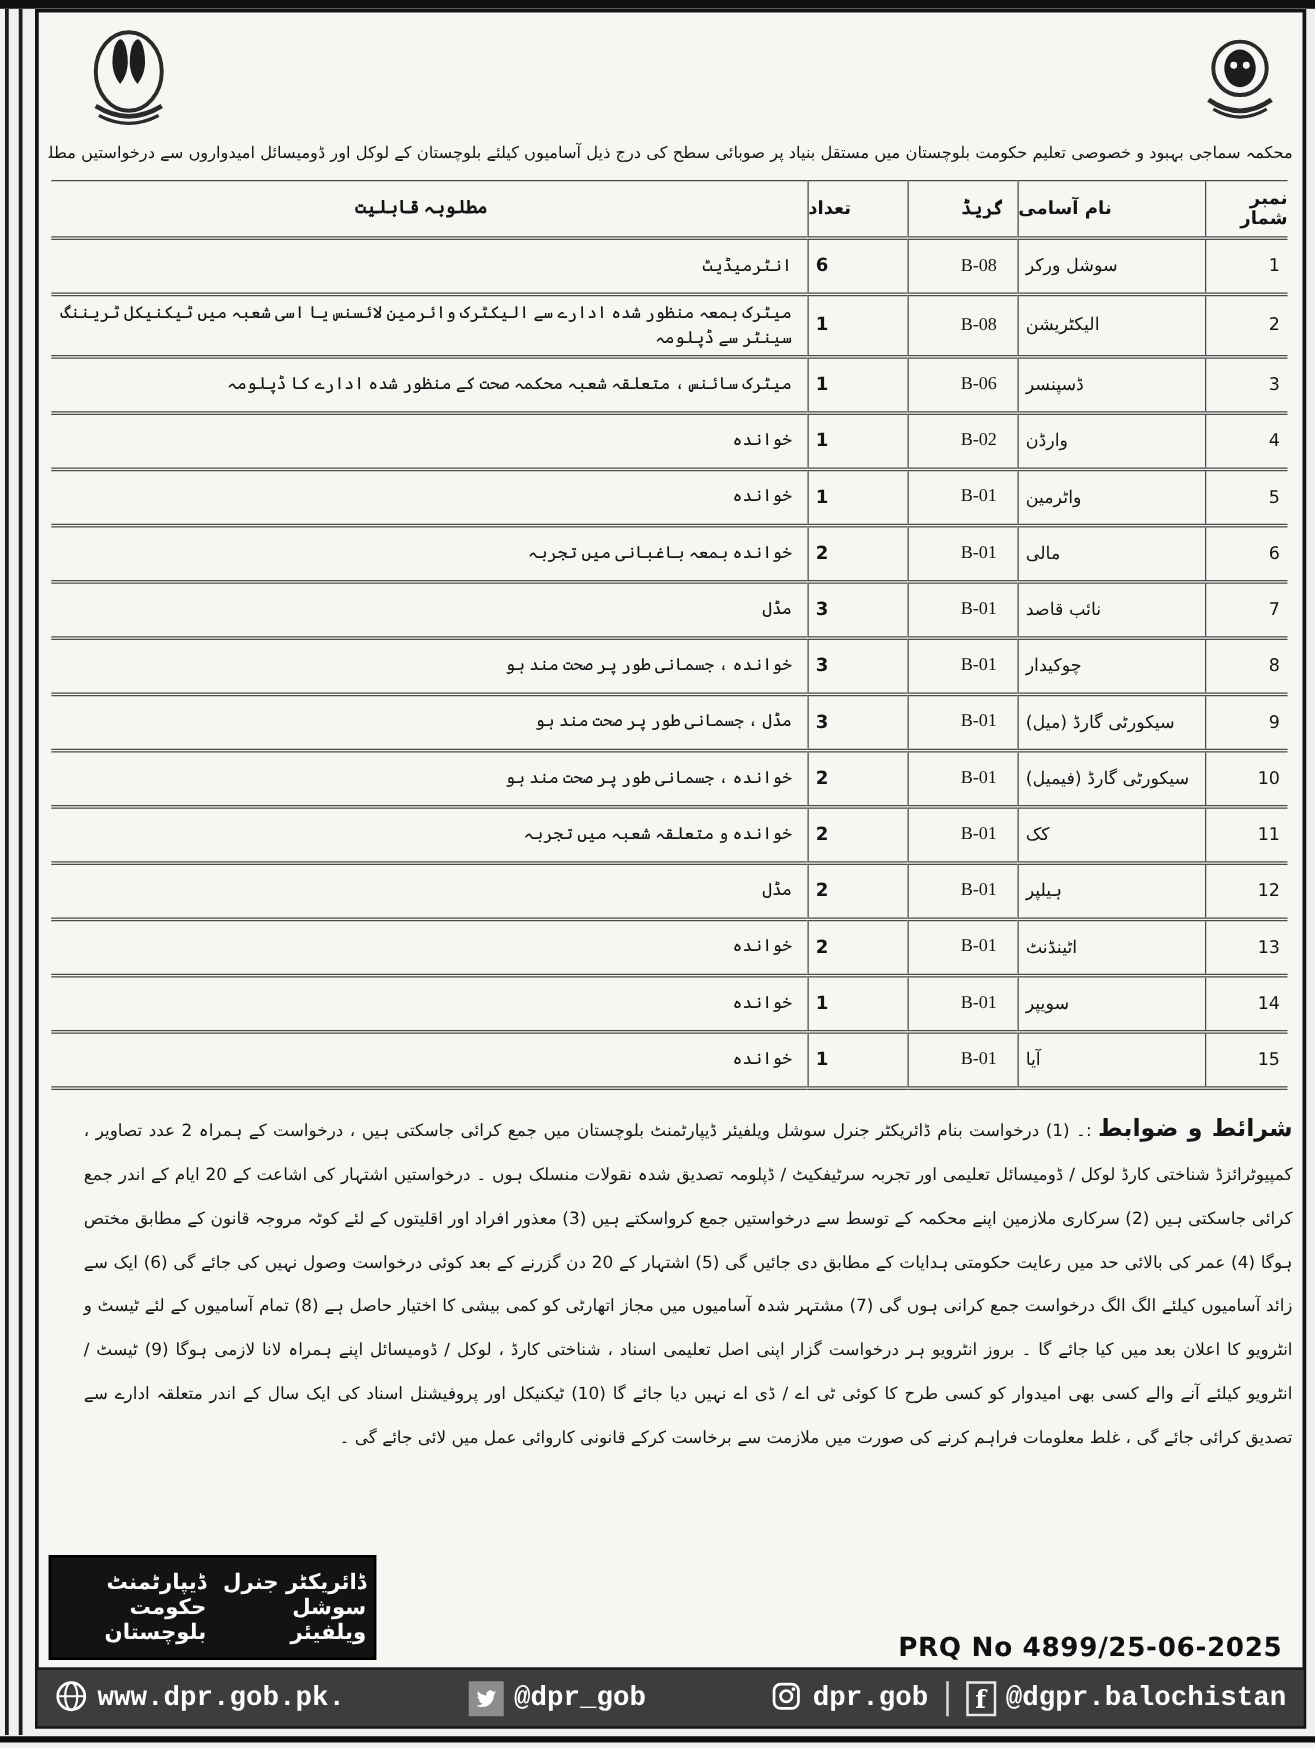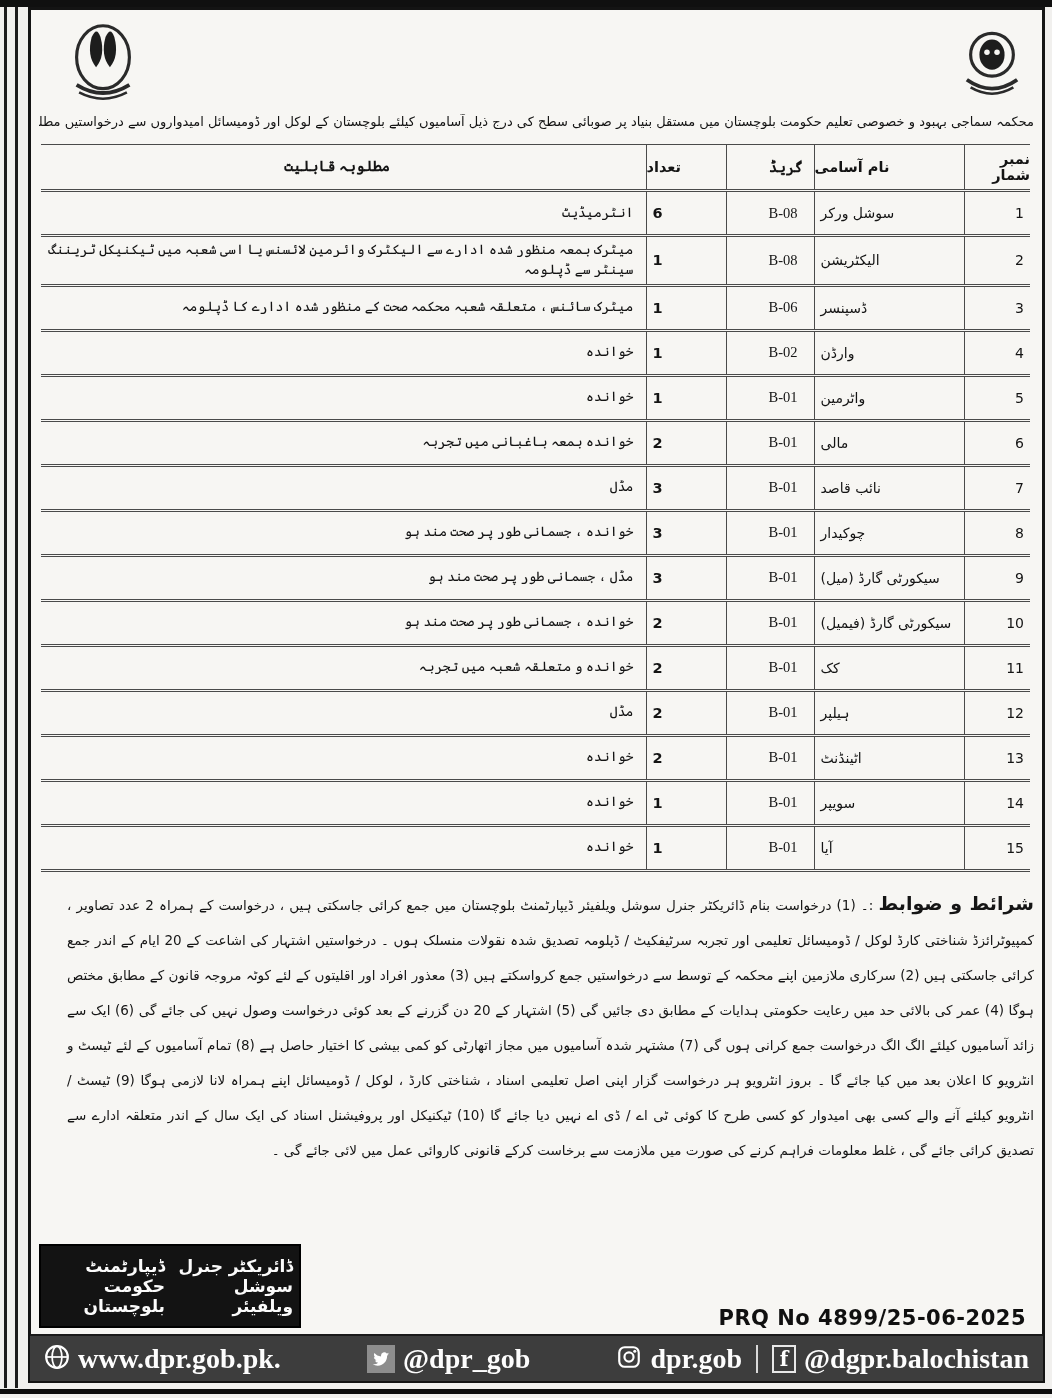--- a/index.html
+++ b/index.html
@@ -85,21 +85,21 @@
   }
 
   
   .social {
     position:absolute; left:-1px; right:-1px; bottom:-1px; height:47px;
     background:#3d3d3d; border-top:2px solid #1a1a1a;
     display:flex; align-items:center; padding:0 14px; gap:10px;
   }
   .social .item { display:flex; align-items:center; gap:8px; color:#fff; }
   .social .label {
-    font-family:Liberation Serif, serif; font-weight:bold; font-size:28px; color:#fdfdfd;
+    font-family:Liberation Mono, monospace; font-weight:bold; font-size:22px; color:#fdfdfd;
   }
   .sep { width:2px; height:28px; background:#d9d9d9; margin:0 4px; }
   .sp { flex:1; }
   .tw-box { width:28px; height:28px; background:#8d8d8d; display:flex; align-items:center; justify-content:center; }
   .fb-box {
     width:24px; height:28px; border:2px solid #e8e8e8; color:#fff;
     font-family:"DejaVu Serif", serif; font-weight:bold; font-size:20px;
     display:flex; align-items:flex-end; justify-content:center;
   }
 </style>

